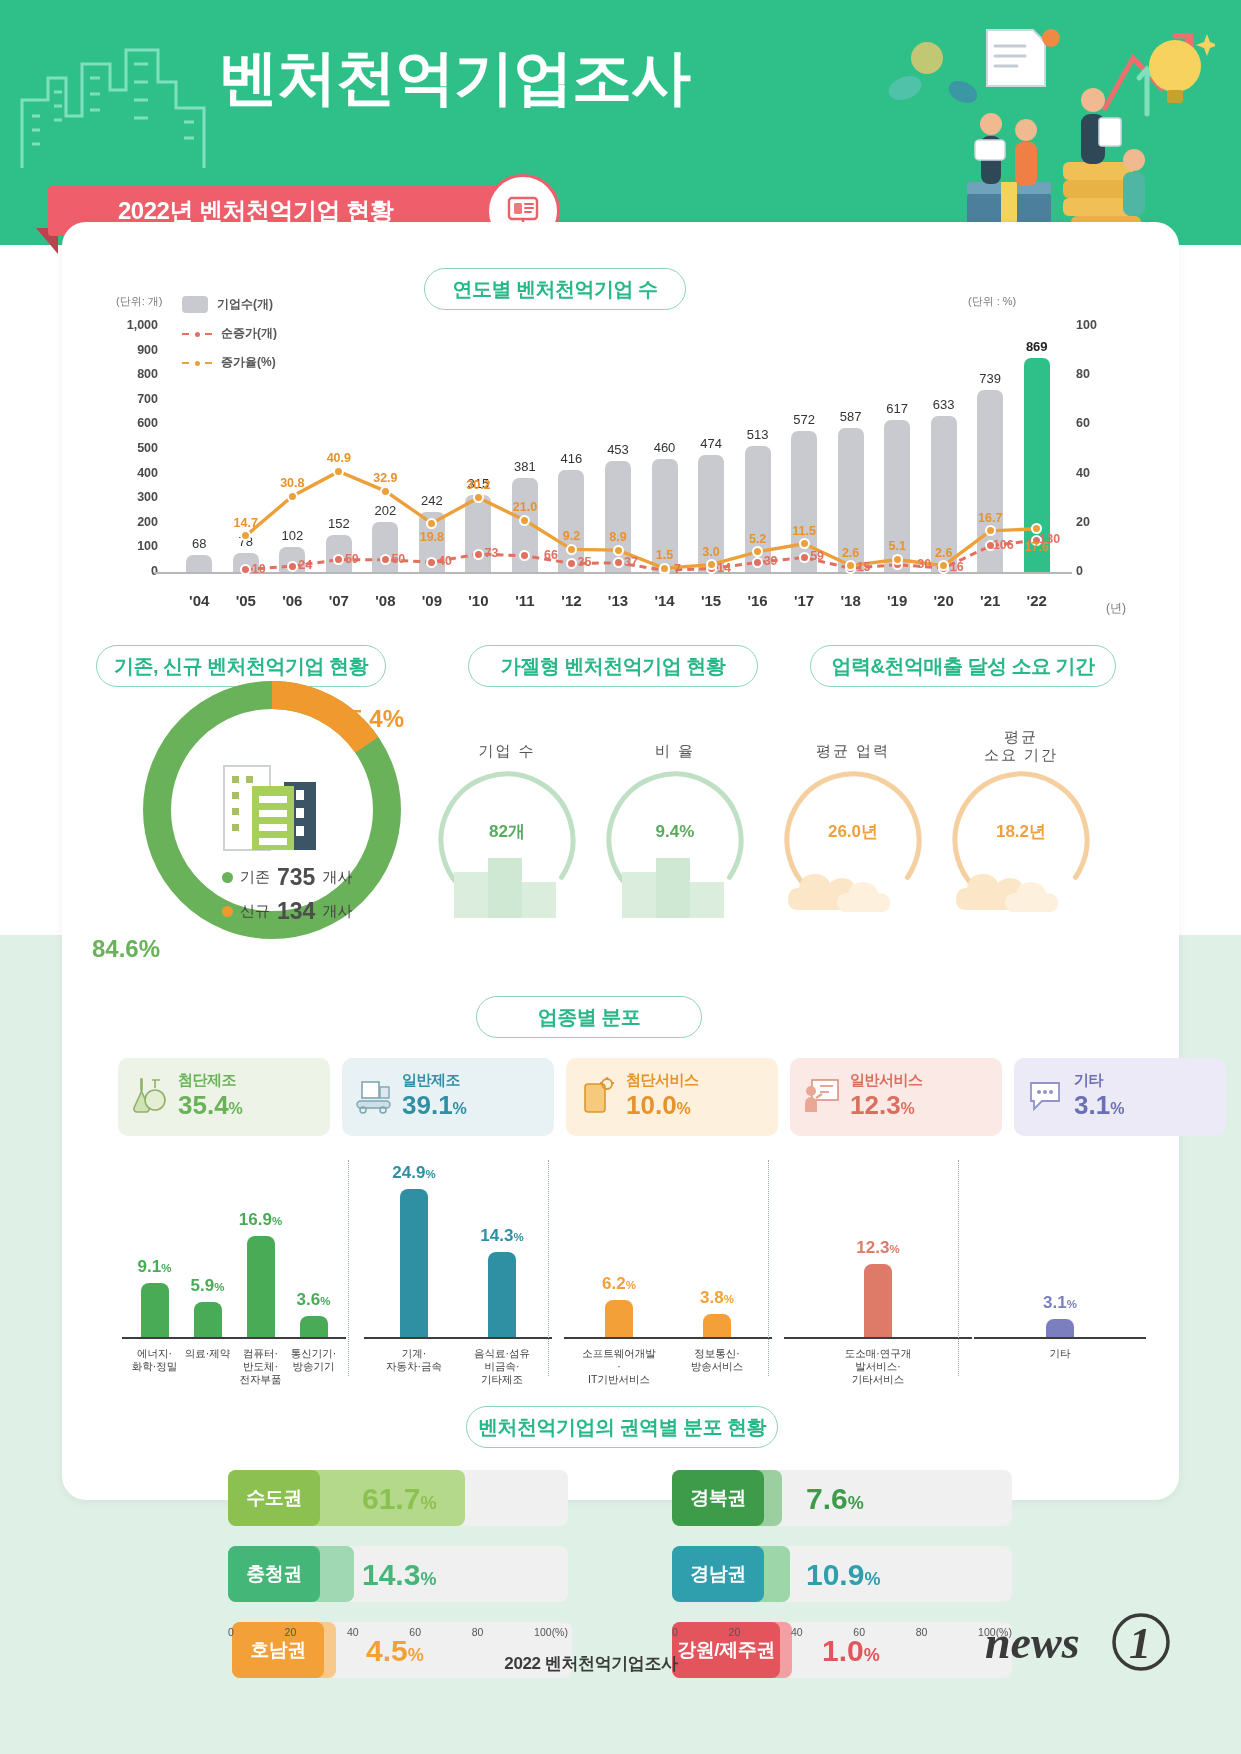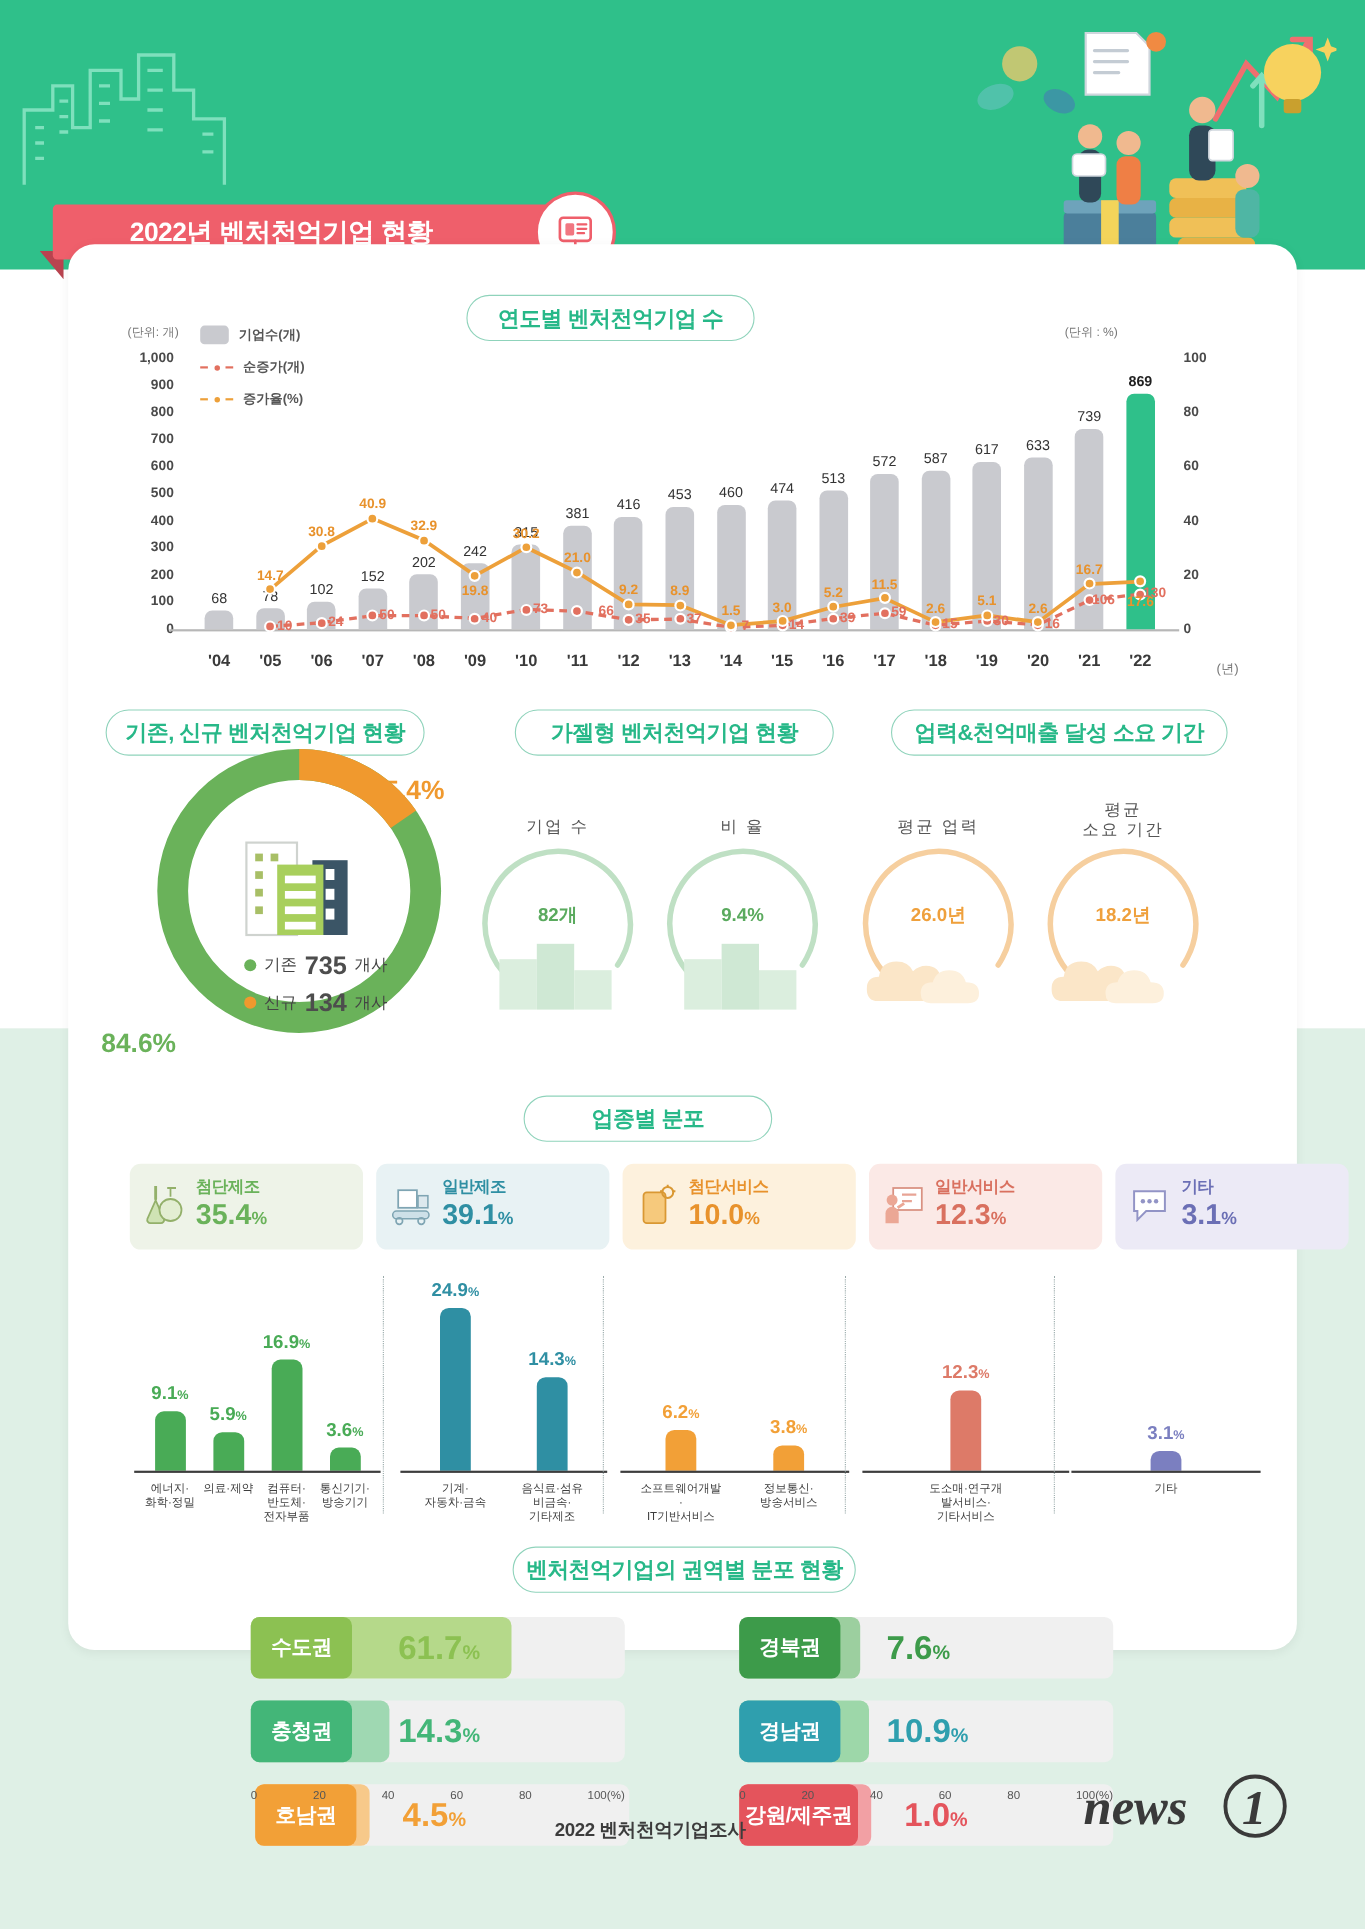--- a/index.html
+++ b/index.html
@@ -122,20 +122,21 @@
 <svg class="skyline" viewBox="0 0 200 140">
   <g fill="none" stroke="#7fe0bd" stroke-width="3">
     <path d="M4 138 V70 H30 V48 H48 V86 H64 V34 H92 V60 H108 V20 H140 V52 H158 V78 H186 V138"></path>
     <path d="M14 86 h8 M14 100 h8 M14 114 h8 M36 62 h8 M36 76 h8 M36 90 h8
              M72 48 h10 M72 64 h10 M72 80 h10 M116 34 h14 M116 52 h14 M116 70 h14 M116 88 h14
              M166 92 h10 M166 108 h10"></path>
   </g>
 </svg>
 
 <div class="hdr-title">
+  <div class="hdr-main">벤처천억기업조사</div>
 </div>
 
 <div class="hdr-ribbon-tail"></div>
 <div class="hdr-ribbon">
   <span>2022년 벤처천억기업 현황</span>
   <span class="ribbon-badge">
     <svg width="44" height="44" viewBox="0 0 44 44">
       <rect x="8" y="9" width="28" height="21" rx="3" fill="none" stroke="#ef5f6b" stroke-width="2.4"></rect>
       <rect x="13" y="14" width="8" height="11" rx="1.4" fill="#ef5f6b" opacity=".85"></rect>
       <path d="M24 15h8M24 19h8M24 23h6" stroke="#ef5f6b" stroke-width="2" stroke-linecap="round"></path>
@@ -323,21 +324,21 @@
     <div class="ptlbl net" style="left: 656.526px; top: 562.278px;">7</div>
     <div class="dot net" style="left: 705.553px; top: 563.056px;"></div>
     <div class="ptlbl net" style="left: 703.053px; top: 560.556px;">14</div>
     <div class="dot net" style="left: 752.079px; top: 556.906px;"></div>
     <div class="ptlbl net" style="left: 749.579px; top: 554.406px;">39</div>
     <div class="dot net" style="left: 798.605px; top: 551.986px;"></div>
     <div class="ptlbl net" style="left: 796.105px; top: 549.486px;">59</div>
     <div class="dot net" style="left: 845.132px; top: 562.81px;"></div>
     <div class="ptlbl net" style="left: 842.632px; top: 560.31px;">15</div>
     <div class="dot net" style="left: 891.658px; top: 559.12px;"></div>
-    <div class="ptlbl net" style="left: 889.158px; top: 556.62px;">30</div>
+    <div class="ptlbl net" style="left: 889.158px; top: 556.62px; text-align: right;">30</div>
     <div class="dot net" style="left: 938.184px; top: 562.564px;"></div>
     <div class="ptlbl net" style="left: 935.684px; top: 560.064px;">16</div>
     <div class="dot net" style="left: 984.711px; top: 540.424px;"></div>
     <div class="ptlbl net" style="left: 982.211px; top: 537.924px;">106</div>
     <div class="dot net" style="left: 1031.24px; top: 534.52px;"></div>
     <div class="ptlbl net" style="left: 1028.74px; top: 532.02px;">130</div>
     <div class="dot inc" style="left: 240.289px; top: 530.338px;"></div>
     <div class="ptlbl inc" style="left: 224.789px; top: 515.838px;">14.7</div>
     <div class="dot inc" style="left: 286.816px; top: 490.732px;"></div>
     <div class="ptlbl inc" style="left: 271.316px; top: 476.232px;">30.8</div>

